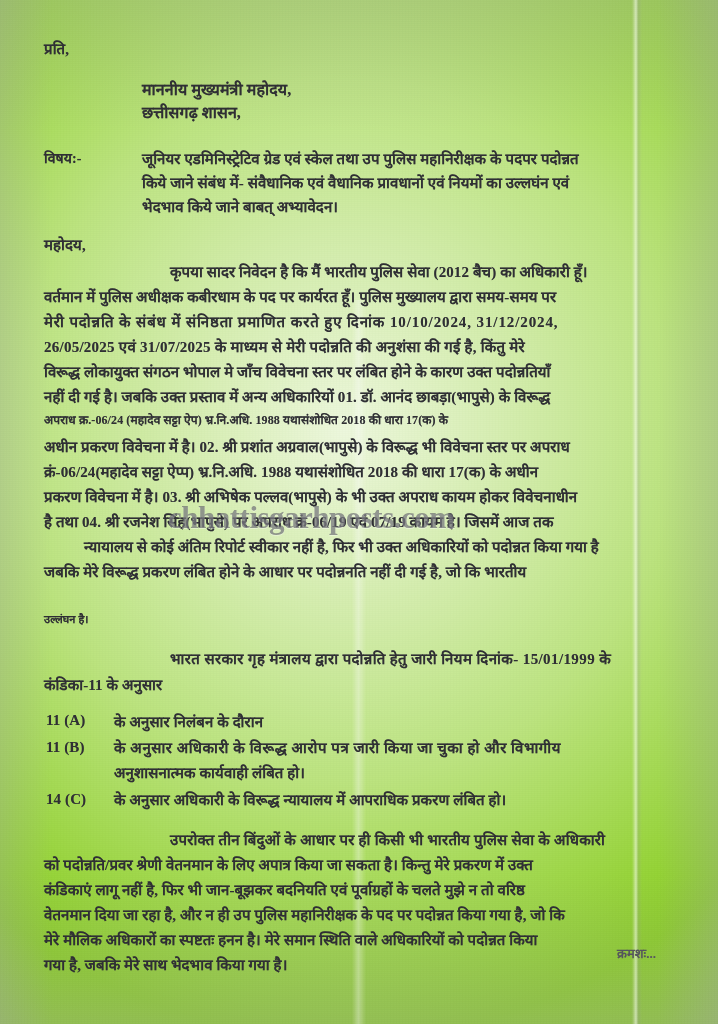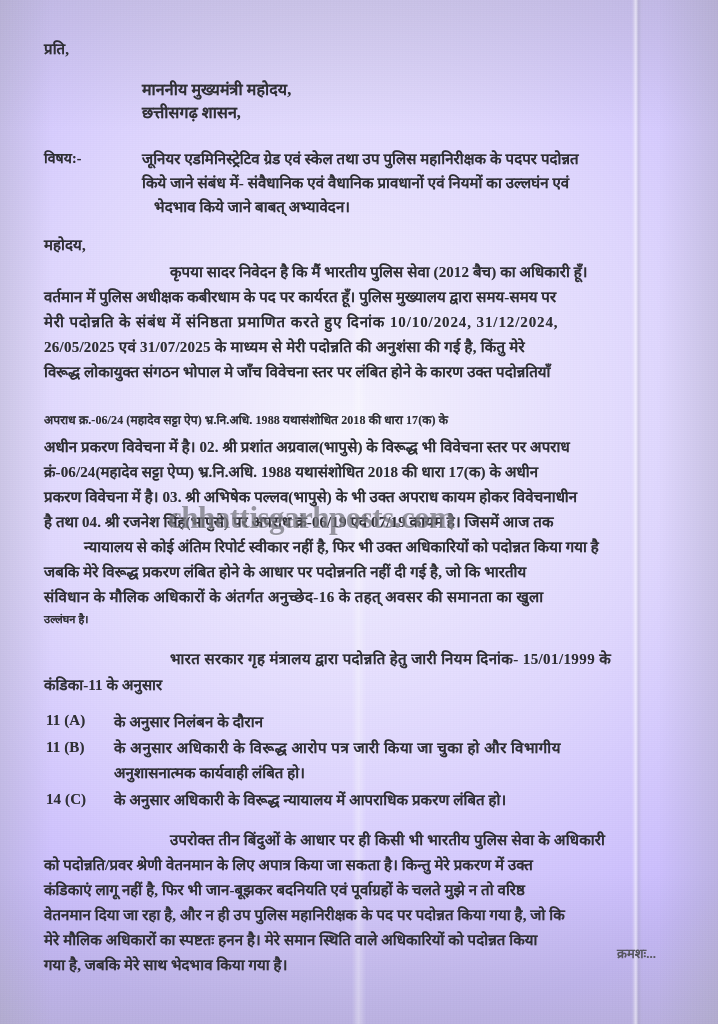--- a/index.html
+++ b/index.html
@@ -8,21 +8,21 @@
     padding: 0;
     background: #ffffff;
   }
 
   .page {
     position: relative;
     width: 718px;
     height: 1024px;
     margin: 0 auto;
     overflow: hidden;
-    background: #c4b5fd;
+    background: #84cc16;
     font-family: "Liberation Serif", "DejaVu Serif", serif;
     color: #2c2c30;
     -webkit-font-smoothing: antialiased;
   }
 
   
   .paper-grad {
     position: absolute;
     inset: 0;
     background:
@@ -159,37 +159,37 @@
     <div class="ln" style="left:142px; top:78px; font-size:16px;">माननीय मुख्यमंत्री महोदय,</div>
 
     <div class="ln" style="left:142px; top:101px; font-size:16px;">छत्तीसगढ़ शासन,</div>
 
     <div class="ln" style="left:44px; top:148px; font-size:14px;">विषय:-</div>
 
     <div class="ln" style="left:142px; top:148px; font-size:15px;">जूनियर एडमिनिस्ट्रेटिव ग्रेड एवं स्केल तथा उप पुलिस महानिरीक्षक के पदपर पदोन्नत</div>
 
     <div class="ln" style="left:142px; top:172px; font-size:15px;">किये जाने संबंध में- संवैधानिक एवं वैधानिक प्रावधानों एवं नियमों का उल्लघंन एवं</div>
 
-    <div class="ln" style="left:154px; top:196px; font-size:15px;">भेदभाव किये जाने बाबत् अभ्यावेदन।</div>
+    <div class="ln" style="left:142px; top:196px; font-size:15px;">भेदभाव किये जाने बाबत् अभ्यावेदन।</div>
 
     <div class="ln" style="left:44px; top:234px; font-size:15px;">महोदय,</div>
 
     <div class="ln" style="left:170px; top:261px; font-size:15px;text-align:center;">कृपया सादर निवेदन है कि मैं भारतीय पुलिस सेवा (2012 बैच) का अधिकारी हूँ।</div>
     <div class="ln" style="left:44px;  top:286px; font-size:15px;">वर्तमान में पुलिस अधीक्षक कबीरधाम के पद पर कार्यरत हूँ। पुलिस मुख्यालय द्वारा समय-समय पर</div>
     <div class="ln" style="left:44px;  top:311px; font-size:15px; letter-spacing:0.9px;">मेरी पदोन्नति के संबंध में संनिष्ठता प्रमाणित करते हुए दिनांक 10/10/2024, 31/12/2024,</div>
     <div class="ln" style="left:44px;  top:336px; font-size:15px; letter-spacing:0.25px;">26/05/2025 एवं 31/07/2025 के माध्यम से मेरी पदोन्नति की अनुशंसा की गई है, किंतु मेरे</div>
     <div class="ln" style="left:44px;  top:361px; font-size:15px;">विरूद्ध लोकायुक्त संगठन भोपाल मे जाँच विवेचना स्तर पर लंबित होने के कारण उक्त पदोन्नतियाँ</div>
+    <div class="ln" style="left:44px;  top:386px; font-size:15px; letter-spacing:0.1px;">नहीं दी गई है। जबकि उक्त प्रस्ताव में अन्य अधिकारियों 01. डॉ. आनंद छाबड़ा(भापुसे) के विरूद्ध</div>
     <div class="ln" style="left:44px;  top:411px; font-size:12px;">अपराध क्र.-06/24 (महादेव सट्टा ऐप) भ्र.नि.अधि. 1988 यथासंशोधित 2018 की धारा 17(क) के</div>
     <div class="ln" style="left:44px;  top:436px; font-size:15px;">अधीन प्रकरण विवेचना में है। 02. श्री प्रशांत अग्रवाल(भापुसे) के विरूद्ध भी विवेचना स्तर पर अपराध</div>
     <div class="ln" style="left:44px;  top:461px; font-size:15px;">क्रं-06/24(महादेव सट्टा ऐप्प) भ्र.नि.अधि. 1988 यथासंशोधित 2018 की धारा 17(क) के अधीन</div>
     <div class="ln" style="left:44px;  top:486px; font-size:15px;">प्रकरण विवेचना में है। 03. श्री अभिषेक पल्लव(भापुसे) के भी उक्त अपराध कायम होकर विवेचनाधीन</div>
     <div class="ln" style="left:44px;  top:511px; font-size:15px;">है तथा 04. श्री रजनेश सिंह(भापुसे) पर अपराध क्रं-06/19 एवं 07/19 कायम है। जिसमें आज तक</div>
     <div class="ln" style="left:44px;  top:536px; font-size:15px;margin-left:40px;">न्यायालय से कोई अंतिम रिपोर्ट स्वीकार नहीं है, फिर भी उक्त अधिकारियों को पदोन्नत किया गया है</div>
     <div class="ln" style="left:44px;  top:561px; font-size:15px;">जबकि मेरे विरूद्ध प्रकरण लंबित होने के आधार पर पदोन्ननति नहीं दी गई है, जो कि भारतीय</div>
-    <div class="ln" style="left:44px;  top:586px; font-size:15px; letter-spacing:0.4px;">संविधान के मौलिक अधिकारों के अंतर्गत अनुच्छेद-16 के तहत् अवसर की समानता का खुला</div>
     <div class="ln" style="left:44px;  top:611px; font-size:11px;">उल्लंघन है।</div>
 
     <div class="ln" style="left:170px; top:648px; font-size:15px; letter-spacing:0.4px;">भारत सरकार गृह मंत्रालय द्वारा पदोन्नति हेतु जारी नियम दिनांक- 15/01/1999 के</div>
     <div class="ln" style="left:44px;  top:674px; font-size:15px;">कंडिका-11 के अनुसार</div>
 
     <div class="ln" style="left:46px;  top:712px; font-size:15px;">11 (A)</div>
     <div class="ln" style="left:114px; top:711px; font-size:15px;">के अनुसार निलंबन के दौरान</div>
 
     <div class="ln" style="left:46px;  top:739px; font-size:15px;">11 (B)</div>
     <div class="ln" style="left:114px; top:737px; font-size:15px; letter-spacing:0.55px;">के अनुसार अधिकारी के विरूद्ध आरोप पत्र जारी किया जा चुका हो और विभागीय</div>

